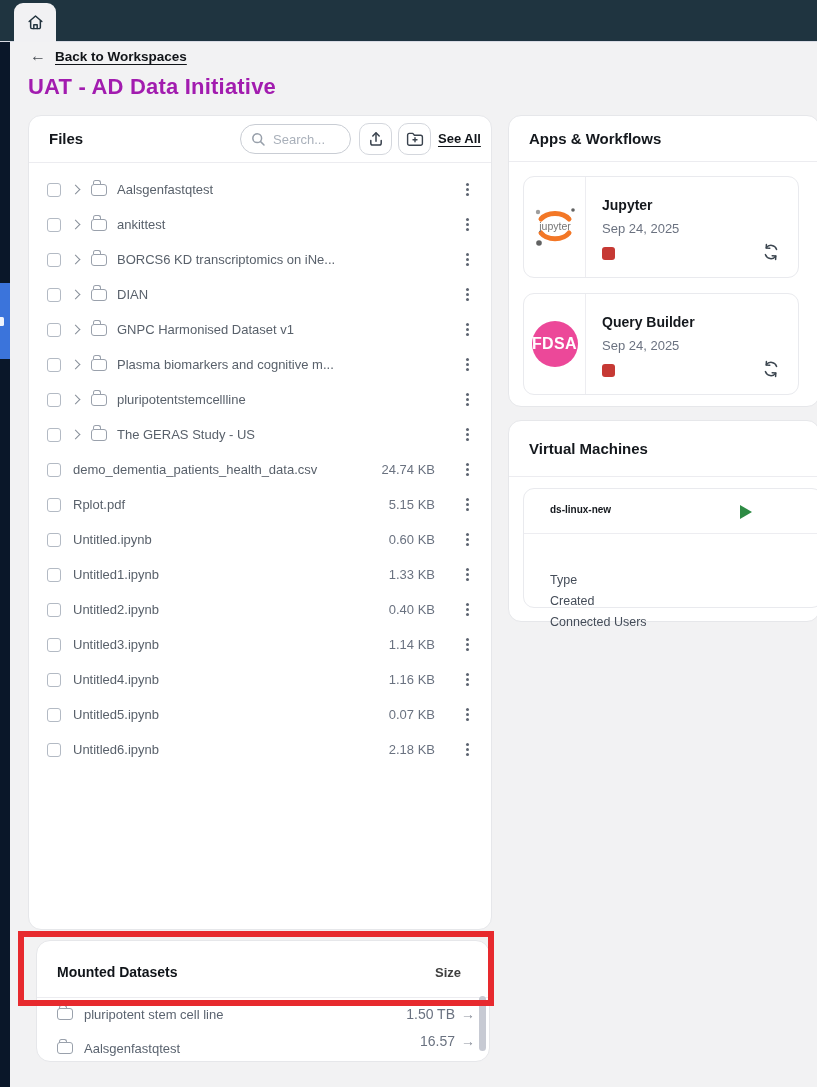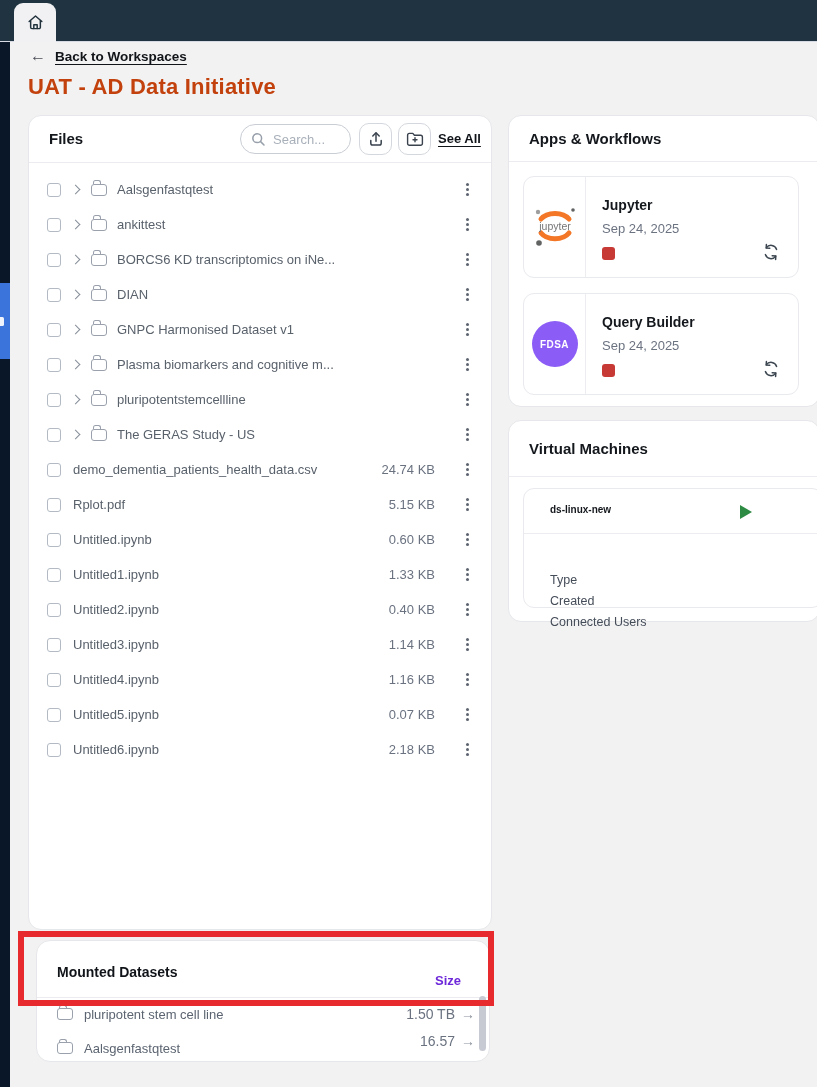--- a/index.html
+++ b/index.html
@@ -16,21 +16,21 @@
   .rail-active { position:absolute; left:0; top:241px; width:10px; height:76px; background:#3b74db; }
   .rail-glyph { position:absolute; left:-2px; top:34px; width:6px; height:9px; background:rgba(255,255,255,.92); border-radius:1.5px; }
 
   
   .content-bg { position:absolute; left:10px; top:42px; width:807px; height:1045px; background:#f2f2f3; }
   .right-clip { position:absolute; right:0; top:42px; width:5px; height:1045px; background:#ffffff; z-index:70; }
 
   .back-row { position:absolute; left:30px; top:48px; display:flex; align-items:center; gap:9px; z-index:5; }
   .back-arrow { color:#4a4f55; font-size:16px; line-height:1; }
   .back-link { font-size:13.5px; font-weight:700; color:#111418; text-decoration:underline; text-underline-offset:3px; cursor:pointer;text-align:center; }
-  .page-title { position:absolute; left:28px; top:74px; font-size:22px; font-weight:700; color:#c2410c; letter-spacing:.2px; z-index:5; }
+  .page-title { position:absolute; left:28px; top:74px; font-size:22px; font-weight:700; color:#a21caf; letter-spacing:.2px; z-index:5; }
 
   .card { position:absolute; background:#fff; border:1px solid #e6e7ea; border-radius:13px; }
 
   
   .files-card { left:28px; top:115px; width:464px; height:815px; }
   .files-header { position:absolute; left:0; top:0; width:100%; height:46px; }
   .panel-title { position:absolute; left:20px; top:14px; font-size:15px; font-weight:700; color:#14181d; }
   .search-pill { position:absolute; left:211px; top:8px; width:111px; height:30px; border:1px solid #c9cdd4; border-radius:16px; display:flex; align-items:center; padding:0 10px; gap:7px; background:#fff; }
   .search-pill input { border:none; outline:none; width:70px; font-size:13px; color:#3a414b; font-family:"Liberation Sans",sans-serif; background:transparent; }
   .search-pill input::placeholder { color:#a9b0ba; }
@@ -58,35 +58,35 @@
   .apps-card { left:508px; top:115px; width:312px; height:292px; }
   .apps-div { top:45px; }
   .app-card { position:absolute; left:14px; width:276px; height:102px; border:1px solid #e9eaee; border-radius:11px; background:#fff; }
   .app-jupyter { top:60px; }
   .app-qb { top:177px; }
   .app-logo-cell { position:absolute; left:0; top:0; bottom:0; width:62px; border-right:1px solid #ededf1; display:flex; align-items:center; justify-content:center; }
   .app-name { position:absolute; left:78px; top:20px; font-size:14px; font-weight:700; color:#14181d; }
   .app-date { position:absolute; left:78px; top:44px; font-size:13px; color:#6b7280; }
   .stop-btn { position:absolute; left:78px; top:70px; width:13px; height:13px; background:#c63934; border-radius:3px; cursor:pointer; }
   .refresh-btn { position:absolute; right:18px; top:66px; width:18px; height:18px; cursor:pointer; }
-  .fdsa-circle { width:46px; height:46px; border-radius:50%; background:#8b5cf6; color:#fff; display:flex; align-items:center; justify-content:center; font-size:10px; font-weight:700; letter-spacing:.4px; }
+  .fdsa-circle { width:46px; height:46px; border-radius:50%; background:#ec4899; color:#fff; display:flex; align-items:center; justify-content:center; font-size:16px; font-weight:700; letter-spacing:.4px; }
 
   .vm-card { left:508px; top:420px; width:312px; height:202px; }
   .vm-div { top:55px; }
   .vm-inner { position:absolute; left:14px; top:67px; width:300px; height:120px; border:1px solid #e9eaee; border-radius:11px; background:#fff; }
   .vm-name { position:absolute; left:26px; top:15px; font-size:10px; font-weight:700; color:#14181d; }
   .vm-play { position:absolute; left:216px; top:16px; width:0; height:0; border-left:12px solid #2e8b44; border-top:7px solid transparent; border-bottom:7px solid transparent; cursor:pointer; }
   .vm-hdr-div { position:absolute; left:0; top:44px; width:100%; height:1px; background:#ededf1; }
   .vm-fields { position:absolute; left:26px; top:41px;margin-top:40px; }
   .vm-field { font-size:12.5px; color:#454d59; line-height:21px; }
 
   
   .mounted-card { left:36px; top:940px; width:454px; height:122px; overflow:hidden; border-radius:14px; }
   .mounted-title { position:absolute; left:20px; top:23px; font-size:14px; font-weight:700; color:#101419; }
-  .mounted-size-hdr { position:absolute; right:28px; top:24px; font-size:13px; font-weight:700; color:#6d28d9;margin-top:8px; }
+  .mounted-size-hdr { position:absolute; right:28px; top:24px; font-size:13px; font-weight:700; color:#404040; }
   .mounted-div { top:56px; }
   .mounted-rows { position:absolute; left:0; top:56px; width:100%; height:60px; overflow:hidden; }
   .m-row { position:relative; height:34px; display:flex; align-items:center; padding-left:20px; }
   .m-name { font-size:13px; color:#5b6470; margin-left:11px; white-space:nowrap; }
   .m-size { position:absolute; right:34px; font-size:14px; color:#6a7280; }
   .m-arrow { position:absolute; right:14px; font-size:14px; color:#8b919c; cursor:pointer; }
   .m-scrollbar { position:absolute; right:3px; top:55px; width:7px; height:55px; background:#c7cad3; border-radius:4px; cursor:pointer; }
 
   .red-annotation { position:absolute; left:18px; top:931px; width:476px; height:75px; border:6px solid #e72a2e; z-index:50; pointer-events:none; }
 

